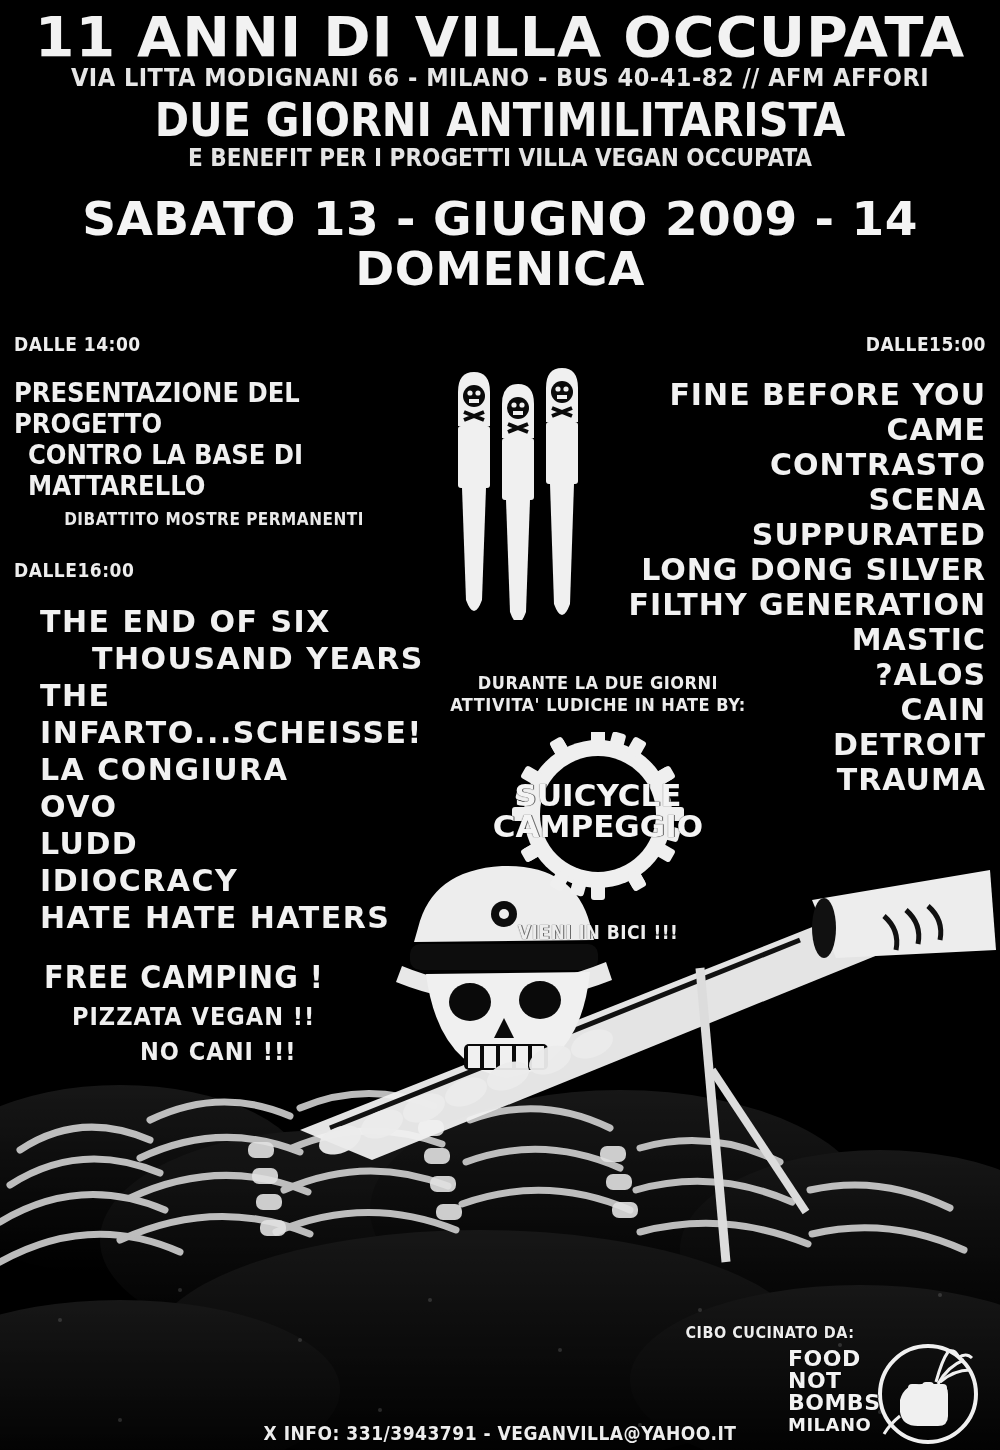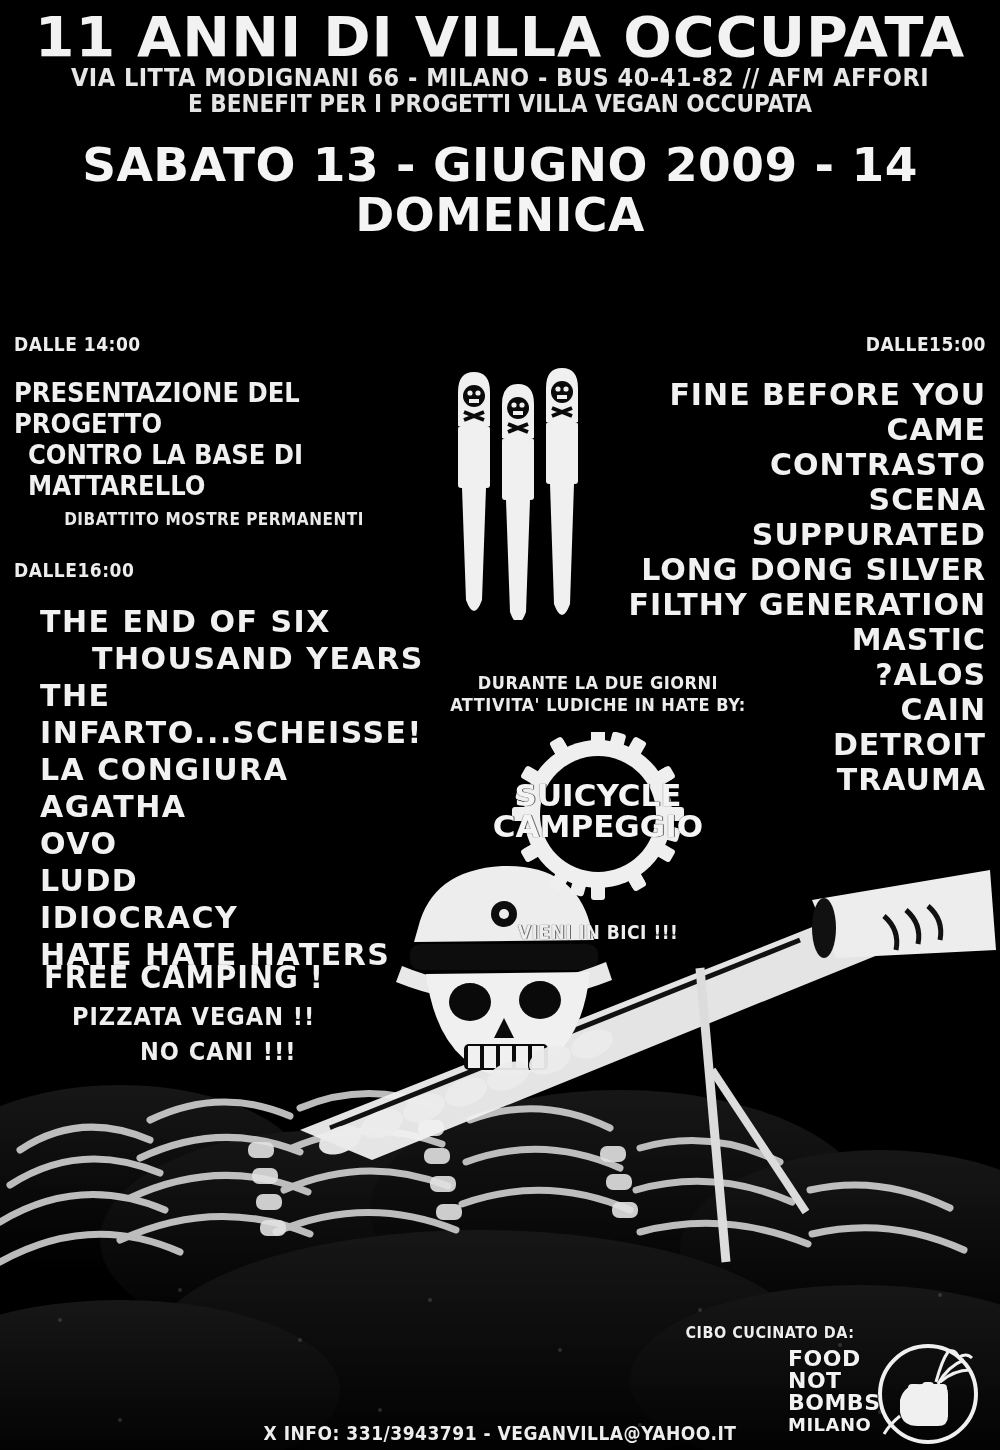--- a/index.html
+++ b/index.html
@@ -240,20 +240,21 @@
         <circle cx="380" cy="1410" r="2"></circle>
       <circle cx="640" cy="1425" r="2"></circle>
         <circle cx="880" cy="1412" r="2"></circle>
     </g>
   </svg>
 </div>
 
 <div class="header">
   <div class="title1 stencil grain">11 ANNI DI VILLA OCCUPATA</div>
   <div class="title-addr stencil grain">VIA LITTA MODIGNANI 66 - MILANO  - BUS 40-41-82 // AFM AFFORI</div>
+  <div class="title2 stencil grain">DUE GIORNI ANTIMILITARISTA</div>
   <div class="subben stencil grain">E BENEFIT PER I PROGETTI VILLA VEGAN OCCUPATA</div>
   <div class="datebar stencil grain">SABATO 13 - GIUGNO 2009 - 14 DOMENICA</div>
 </div>
 
 <div class="bullets">
   <svg width="150" height="280" viewBox="0 0 150 280">
     <g fill="#f0f0f0">
 
       <g transform="translate(8,32)">
         <path d="M14 0 q16 0 16 20 l0 34 l-32 0 l0 -34 q0 -20 16 -20 z"></path>
@@ -299,21 +300,20 @@
   </div>
   <div class="pres-sub stencil grain">DIBATTITO      MOSTRE PERMANENTI</div>
 
   <div class="dalle16 stencil grain">DALLE16:00</div>
 
   <div class="band-list">
     <div class="b">THE END OF SIX</div>
     <div class="b ind">THOUSAND YEARS</div>
     <div class="b">THE INFARTO...SCHEISSE!</div>
     <div class="b">LA CONGIURA</div>
-    <div class="b">AGATHA</div>
     <div class="b">OVO</div>
     <div class="b">LUDD</div>
     <div class="b">IDIOCRACY</div>
     <div class="b">HATE HATE HATERS</div>
   </div>
 </div>
 
 <div class="camping">
   <div class="c1 stencil grain">FREE CAMPING !</div>
   <div class="c2 stencil grain">PIZZATA VEGAN !!</div>

